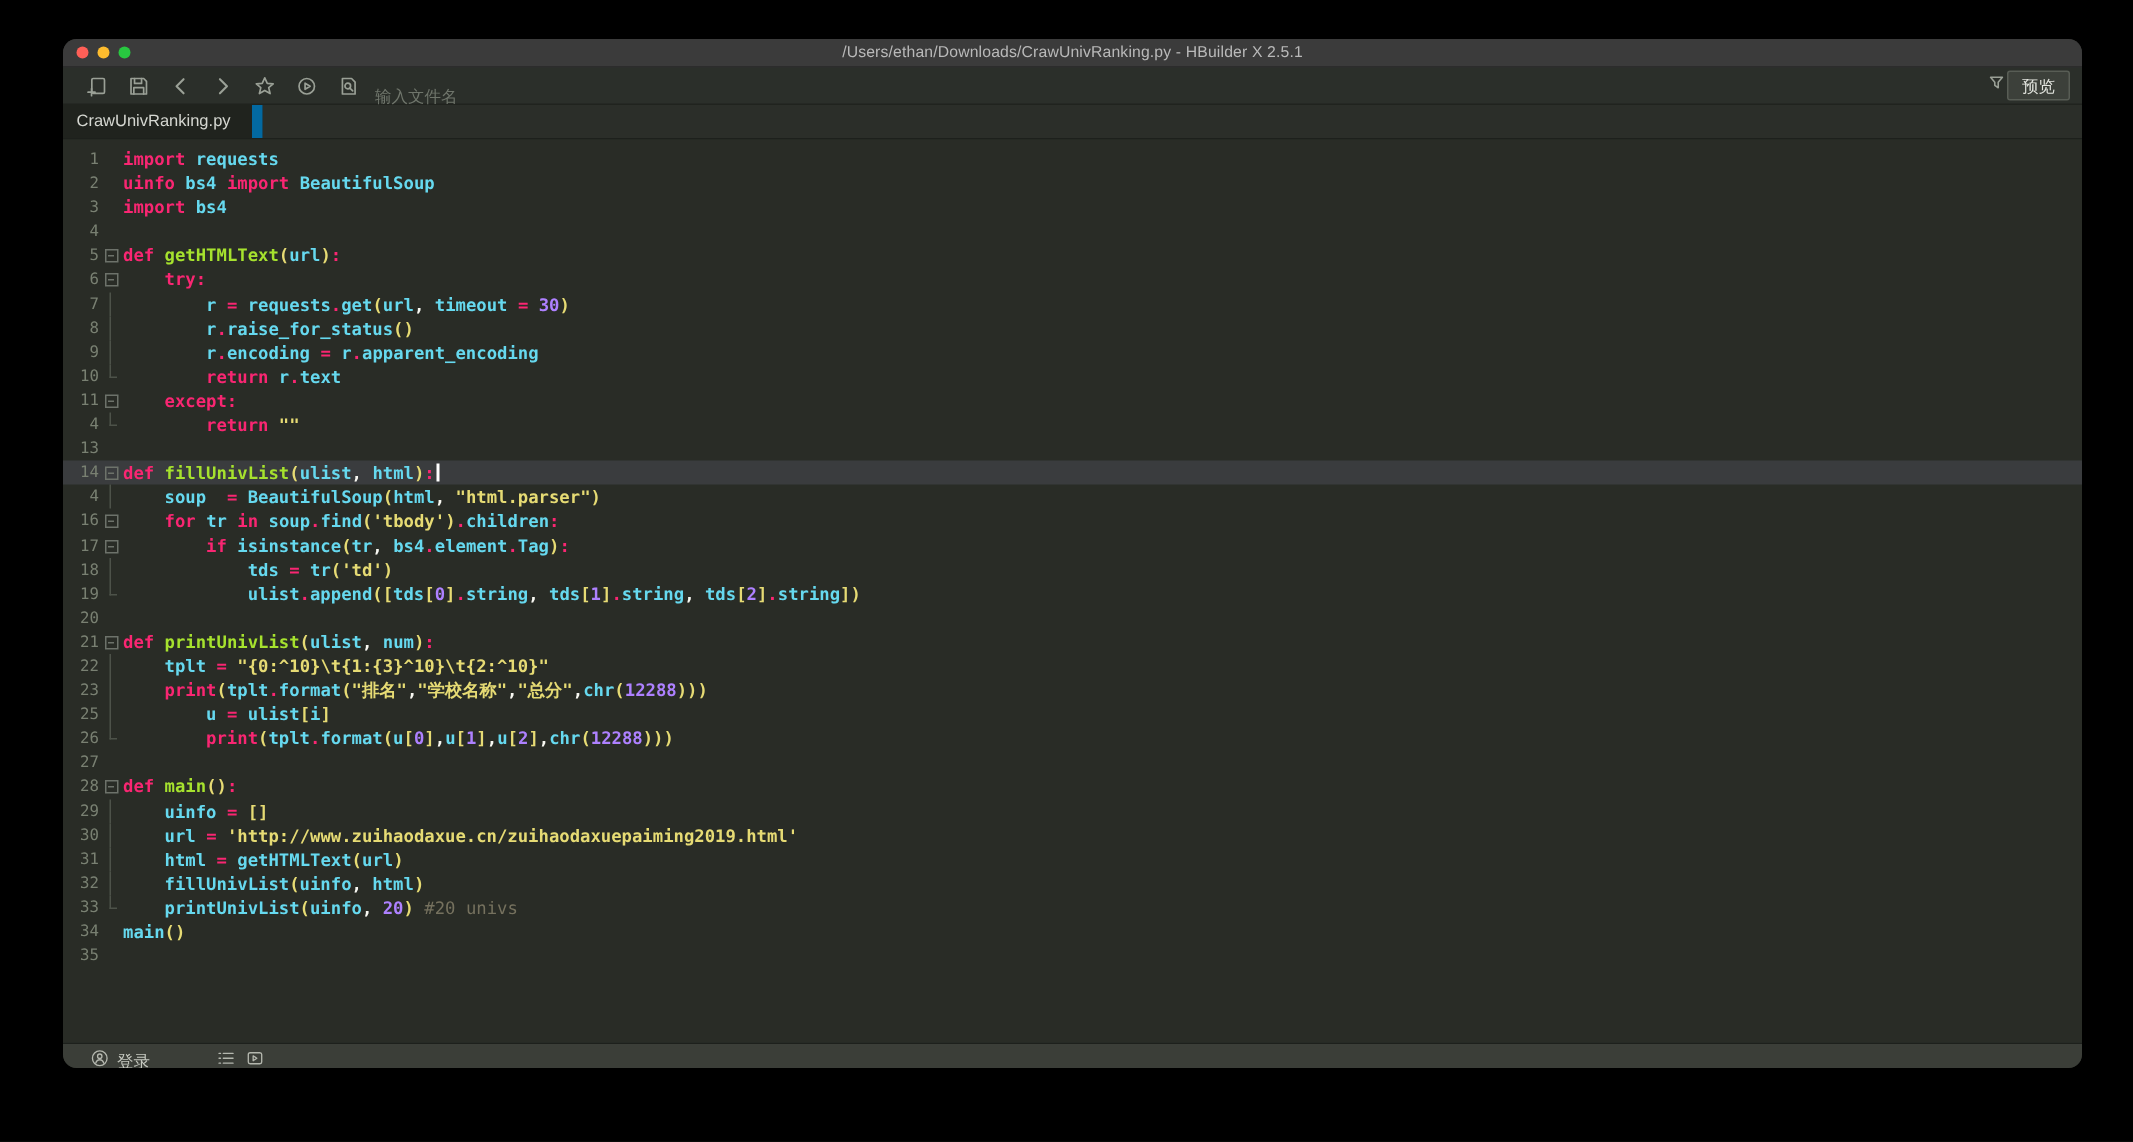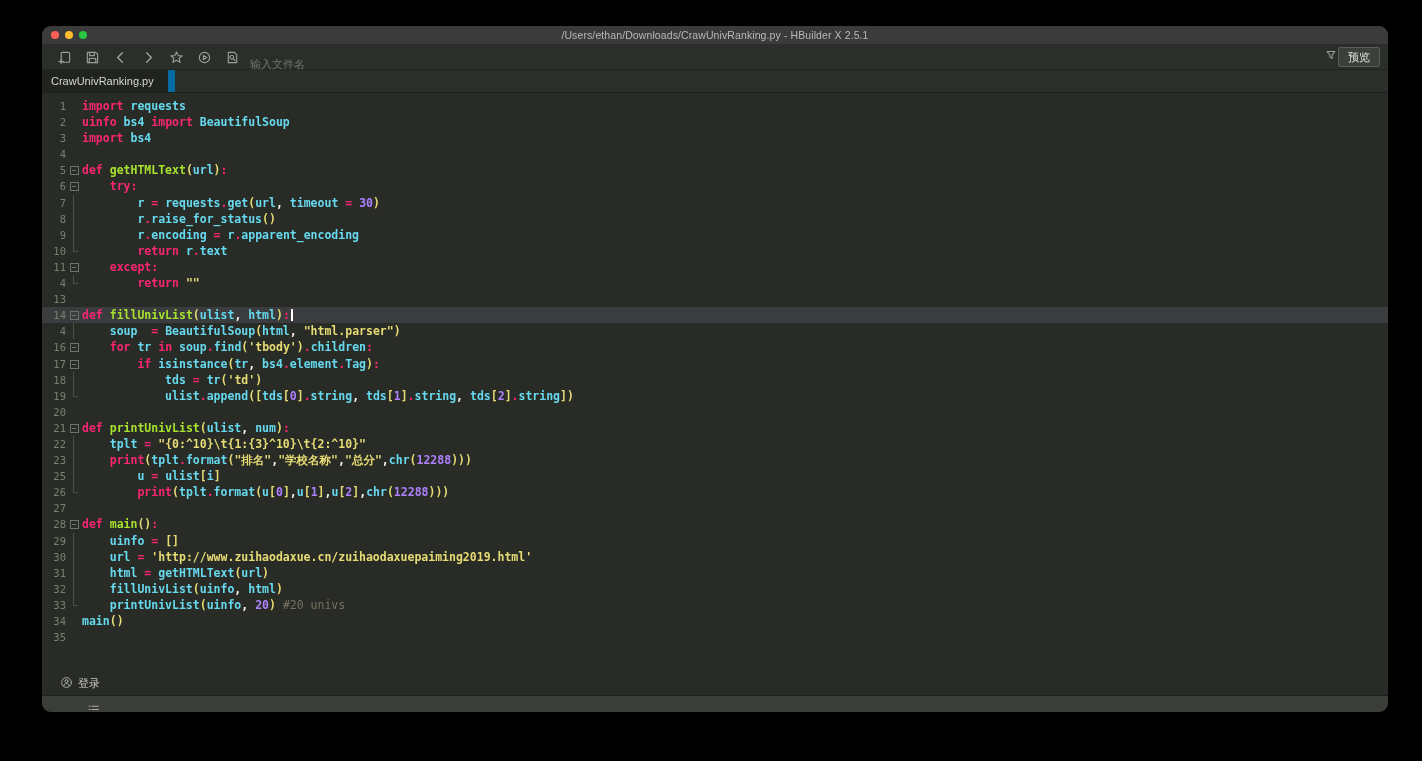--- a/index.html
+++ b/index.html
@@ -39,21 +39,21 @@
   .fold.end::before{content:"";position:absolute;left:5px;top:0;height:8px;width:4px;
     border-left:1px solid #4d5249;border-bottom:1px solid #4d5249;}
   .code{white-space:pre;}
   .tk.kw{color:#f92672}.tk.id{color:#66d9ef}.tk.fn{color:#a6e22e}.tk.str{color:#e6db74}
   .tk.num{color:#ae81ff}.tk.br{color:#e6db74}.tk.pu{color:#f8f8f2}.tk.pl{color:#f8f8f2}
   .tk.co{color:#75715e;font-weight:normal;}
   .caret{display:inline-block;width:2px;height:12px;background:#ffffff;vertical-align:-2px;margin-left:1px;}
   
   .statusbar{height:22px;background:#3b3e38;border-top:1px solid #1d201c;display:flex;align-items:center;
     font-size:11px;color:#c6c9c0;position:relative;}
-  .sb-left{display:flex;align-items:flex-end;margin-left:18px;gap:6px;flex-direction:column;}
+  .sb-left{display:flex;align-items:flex-start;margin-left:18px;gap:6px;}
   .sb-item{display:flex;align-items:center;gap:5px;}
   .sb-gap{width:32px;}
   .sb-right{position:absolute;right:18px;display:flex;align-items:center;margin-top:28px;}
   .sb-stroke{stroke:#b4b7ae;fill:none;stroke-width:1.1;stroke-linecap:round;stroke-linejoin:round;}
 </style>
 </head>
 <body>
 
 <div class="window">
 

